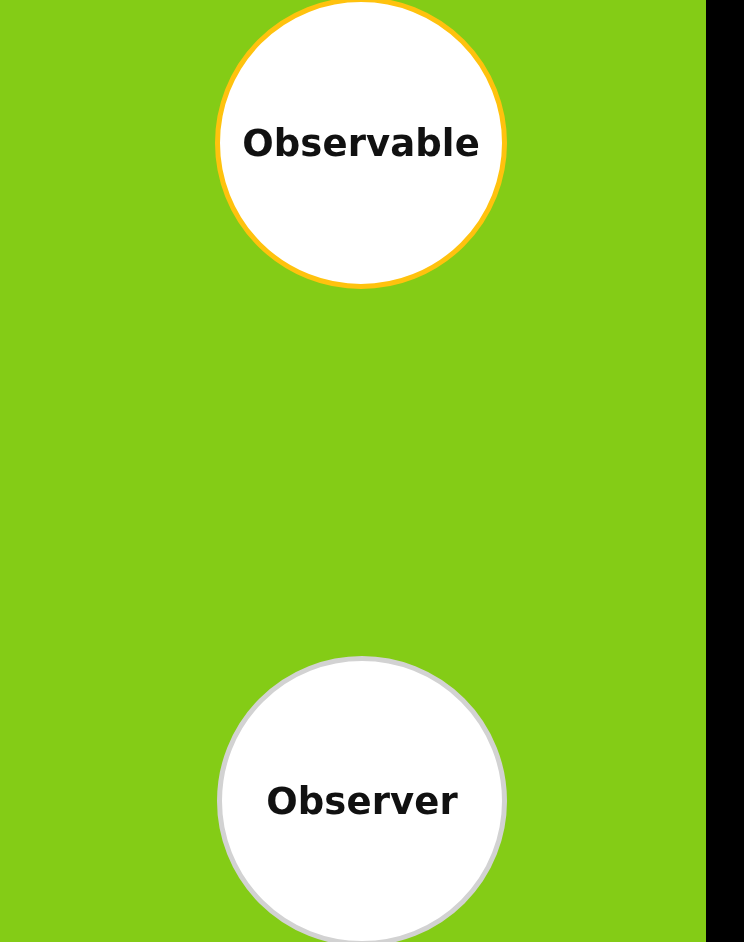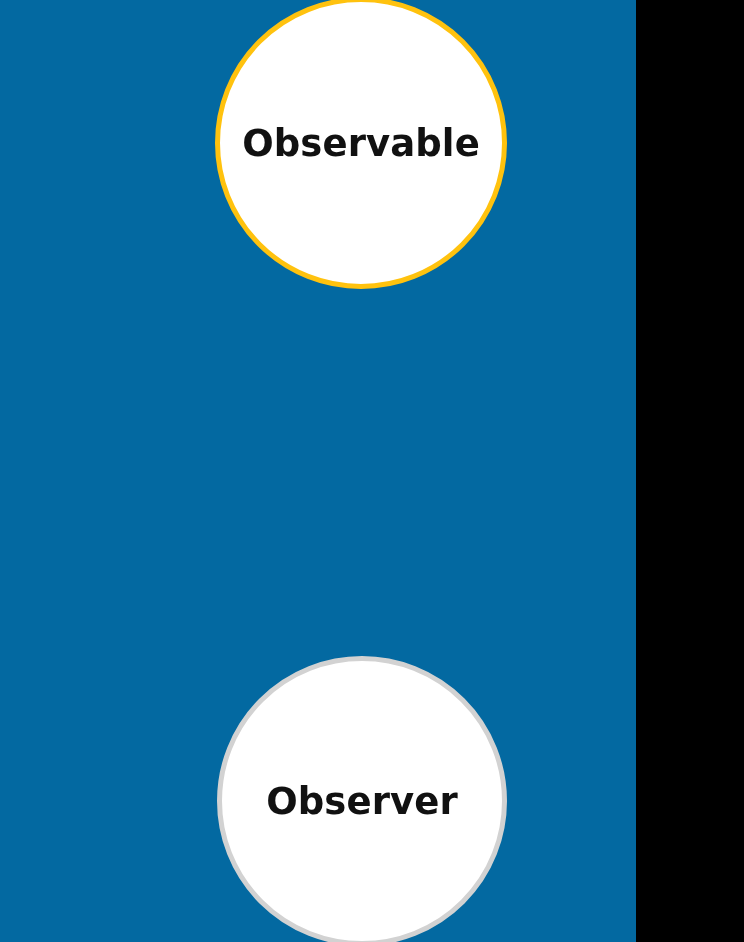--- a/index.html
+++ b/index.html
@@ -4,23 +4,23 @@
 <title>Observer Pattern Diagram</title>
 <style>
   html, body {
     margin: 0;
     padding: 0;
     background: #000000;
   }
 
   #canvas {
     position: relative;
-    width: 636px;
+    width: 706px;
     height: 942px;
-    background: #0369a1;
+    background: #84cc16;
     overflow: hidden;
     font-family: "DejaVu Sans", "Liberation Sans", sans-serif;
   }
 
   .node {
     position: absolute;
     box-sizing: border-box;
     border-radius: 50%;
     background: #FFFFFF;
     display: flex;

